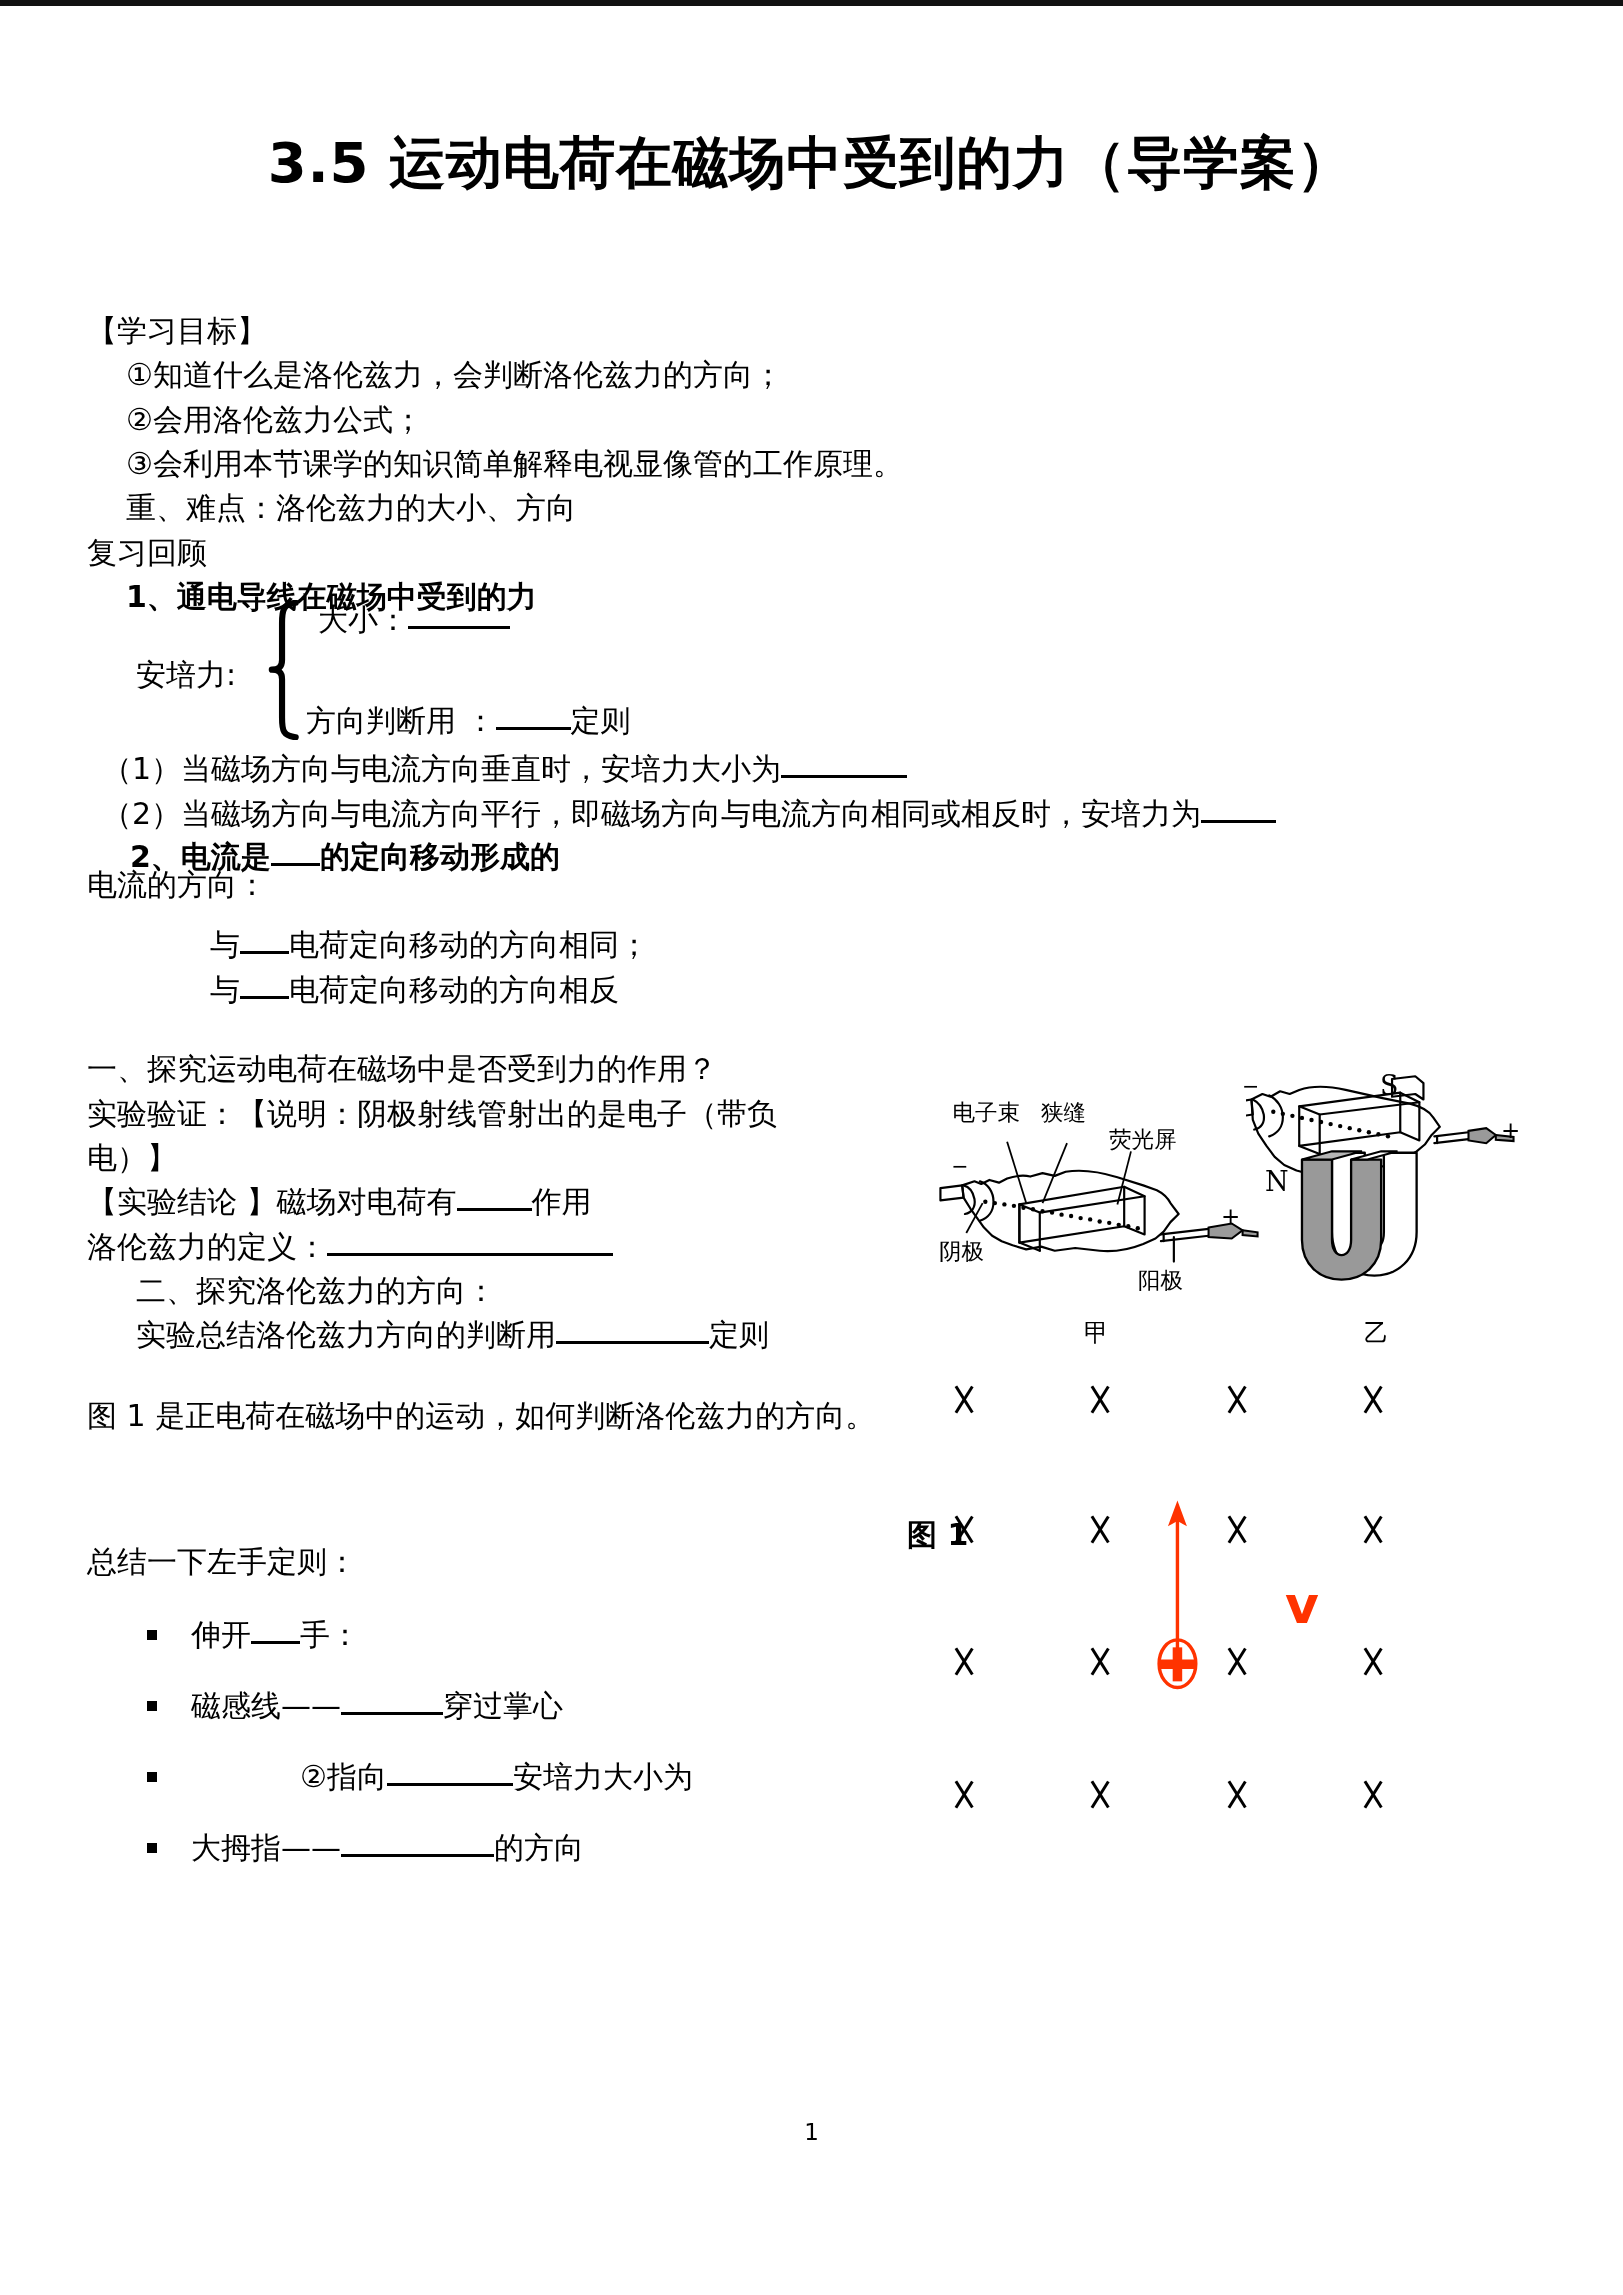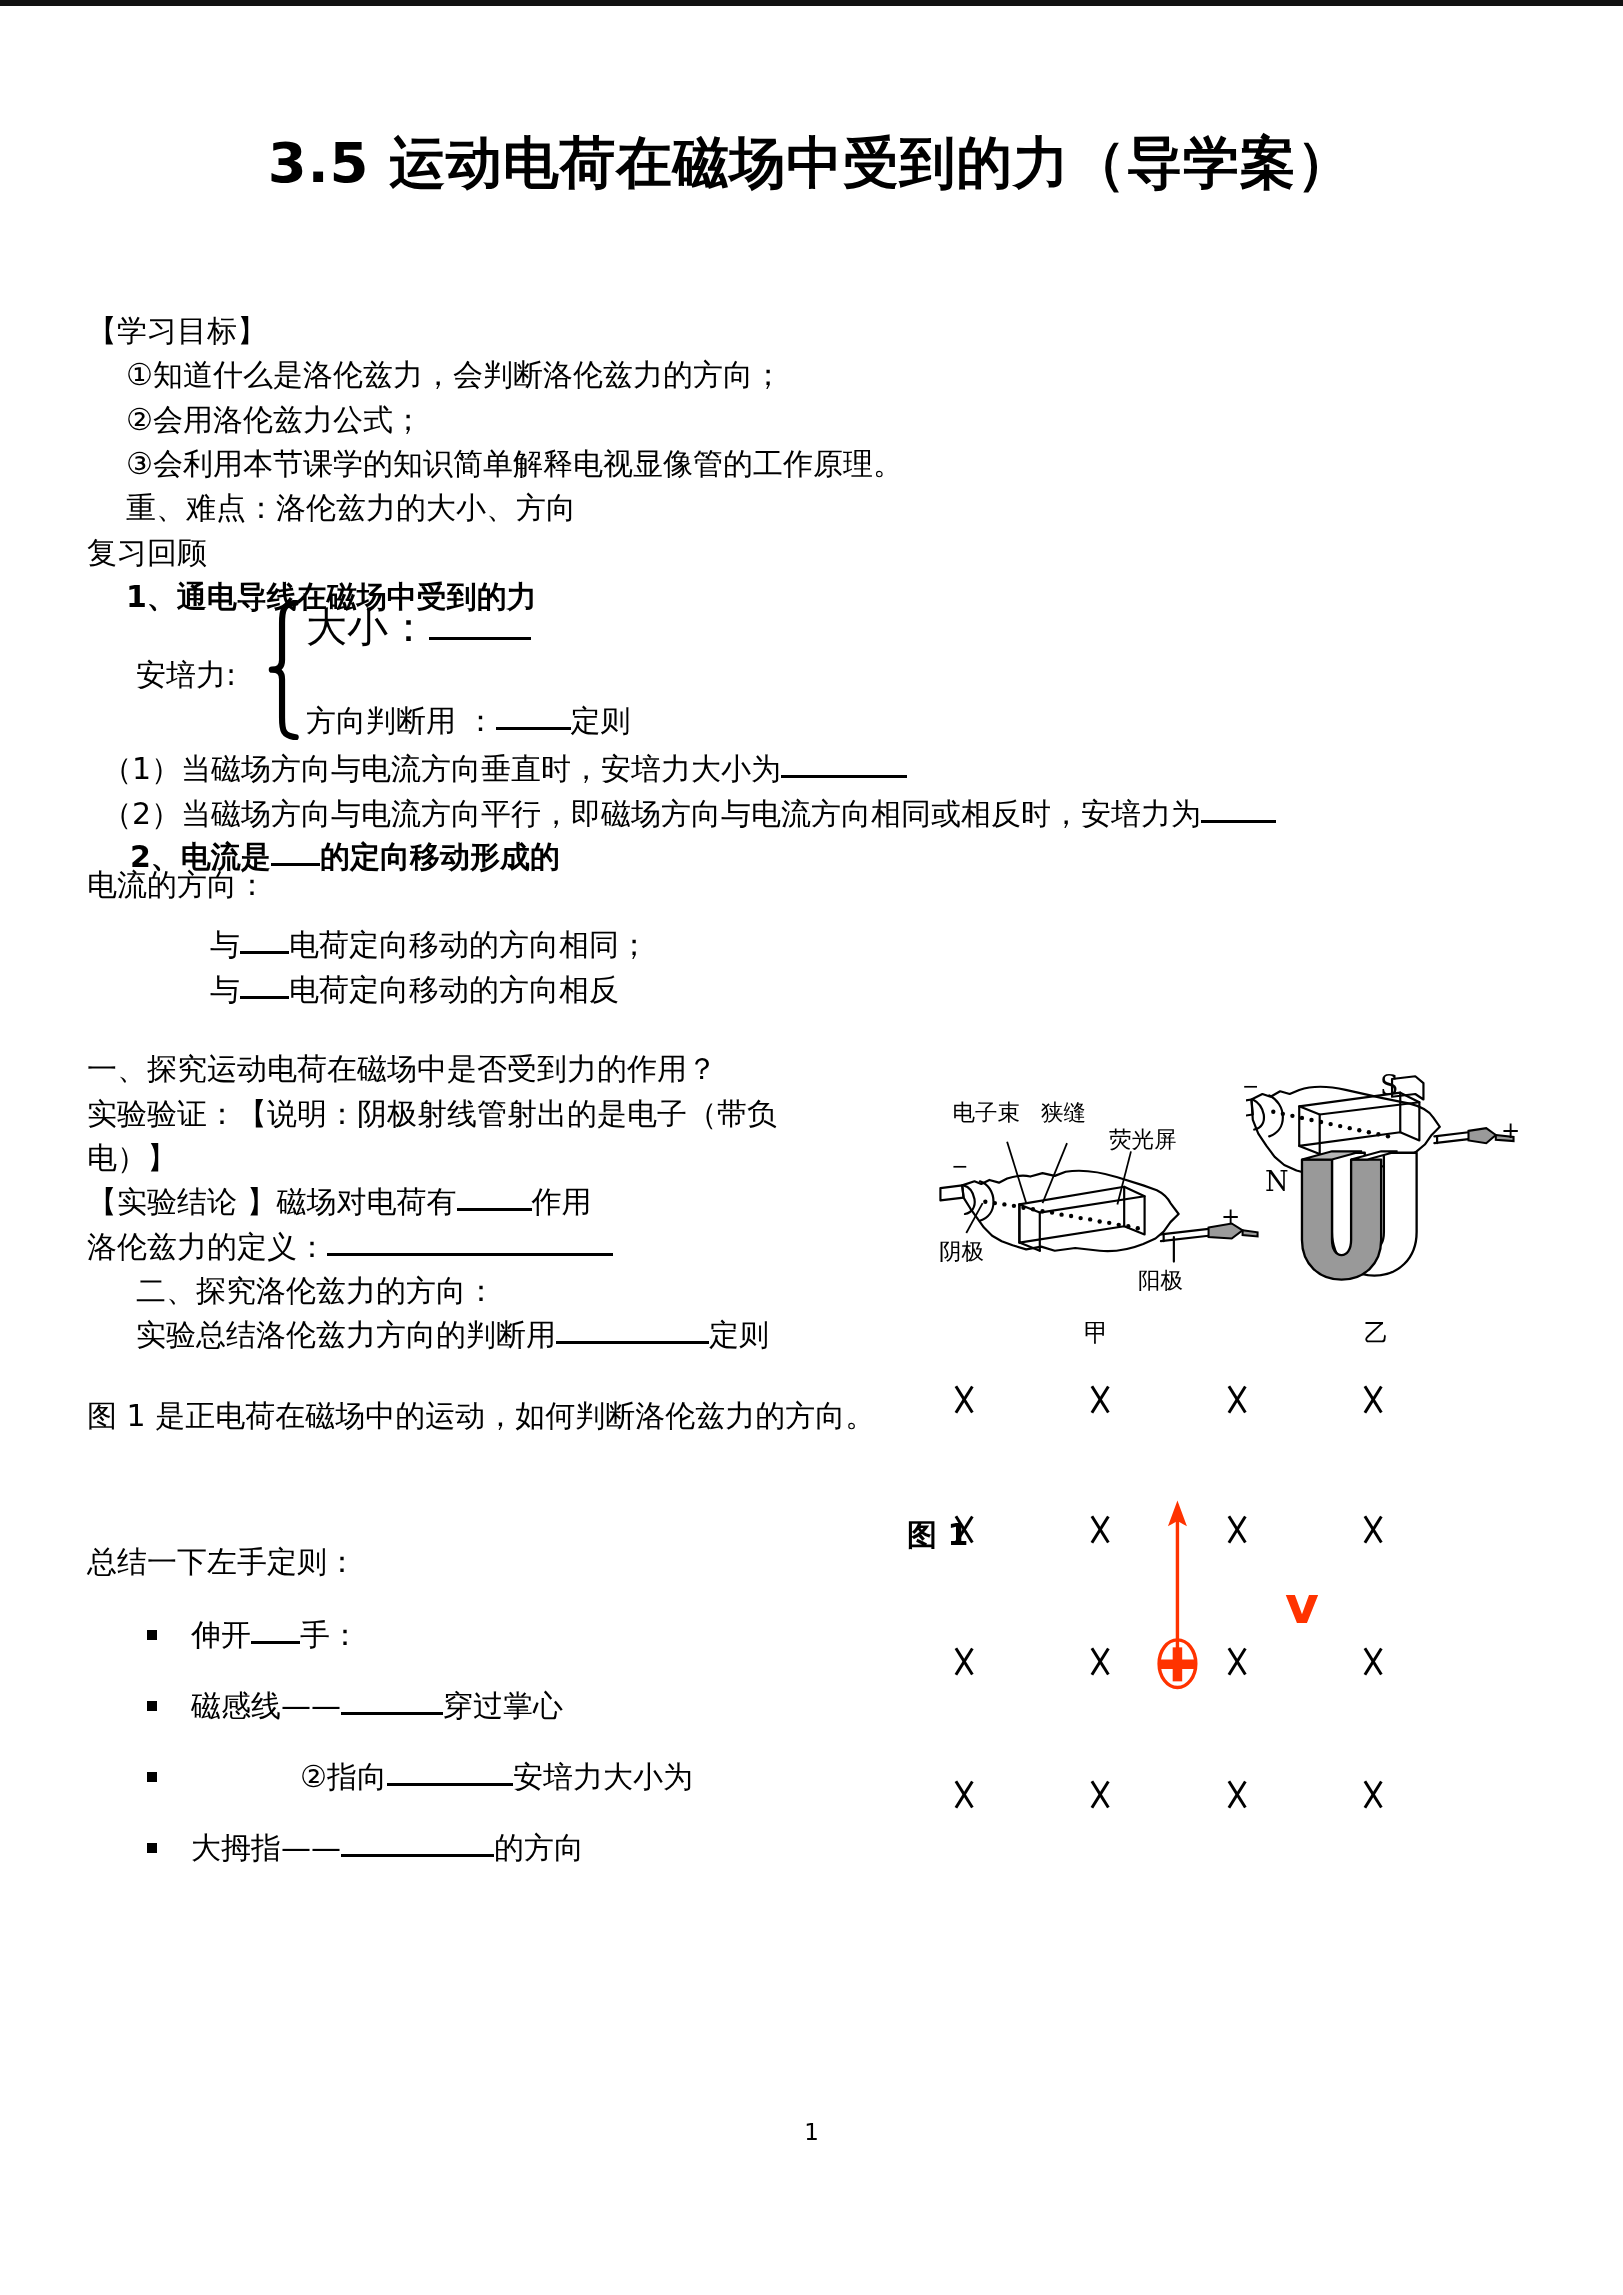--- a/index.html
+++ b/index.html
@@ -73,22 +73,22 @@
     left: 0px; top: 55px;
     font-size: 30px;
     white-space: nowrap;
   }
   .brace-svg {
     position: absolute;
     left: 131px; top: 0px;
   }
   .brace-line1 {
     position: absolute;
-    left: 170px; top: 0px;
-    font-size: 41px;
+    left: 182px; top: 0px;
+    font-size: 30px;
     white-space: nowrap;
   }
   .brace-line2 {
     position: absolute;
     left: 170px; top: 101px;
     font-size: 30px;
     white-space: nowrap;
   }
 
   

